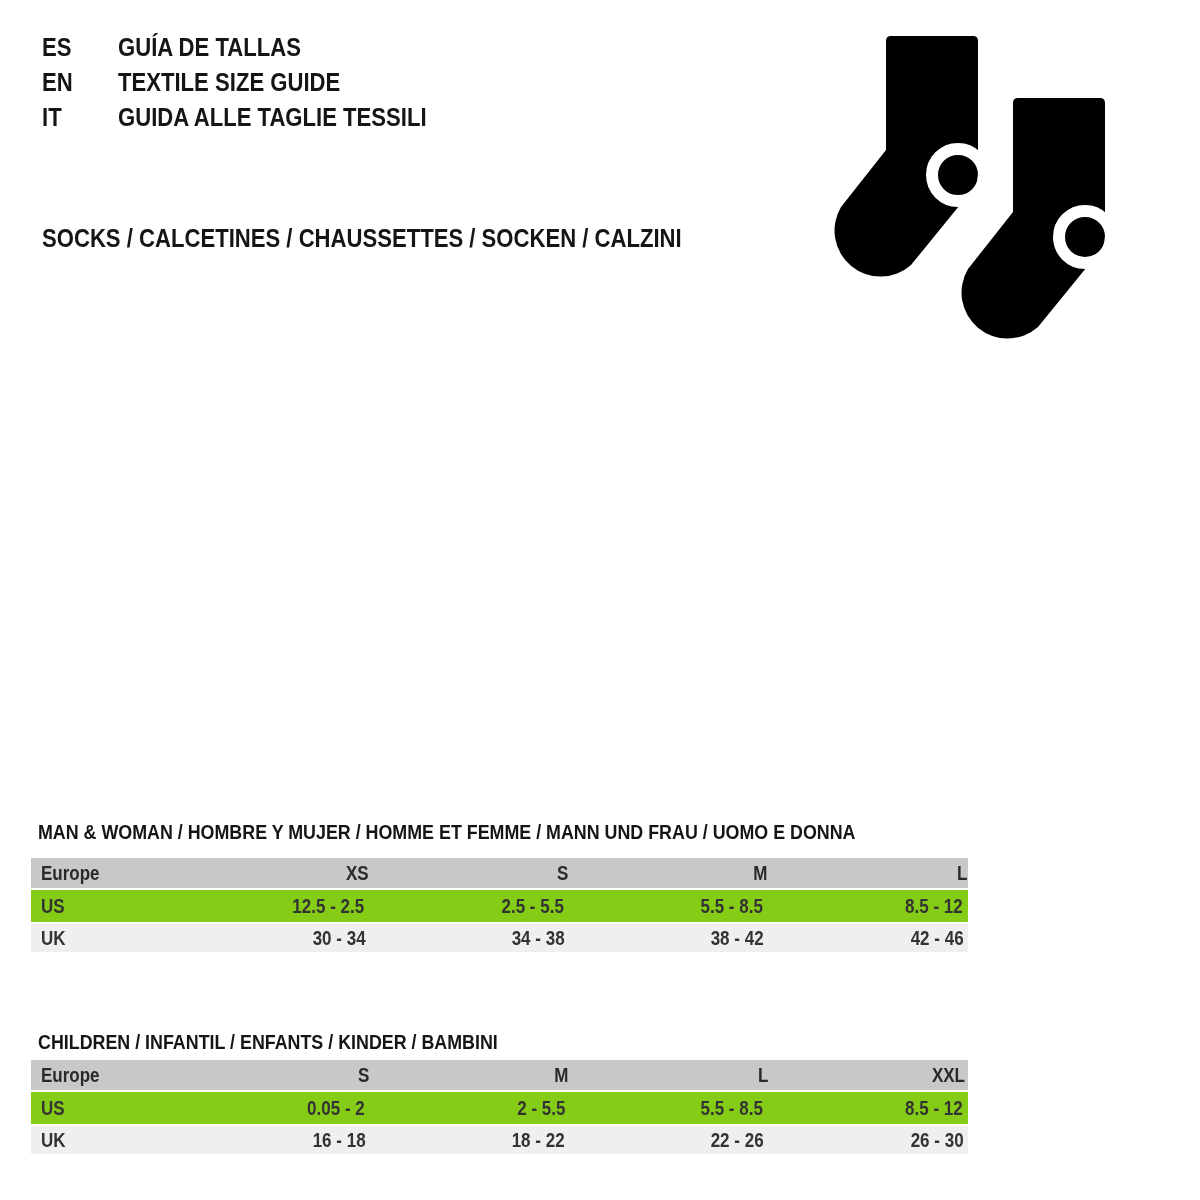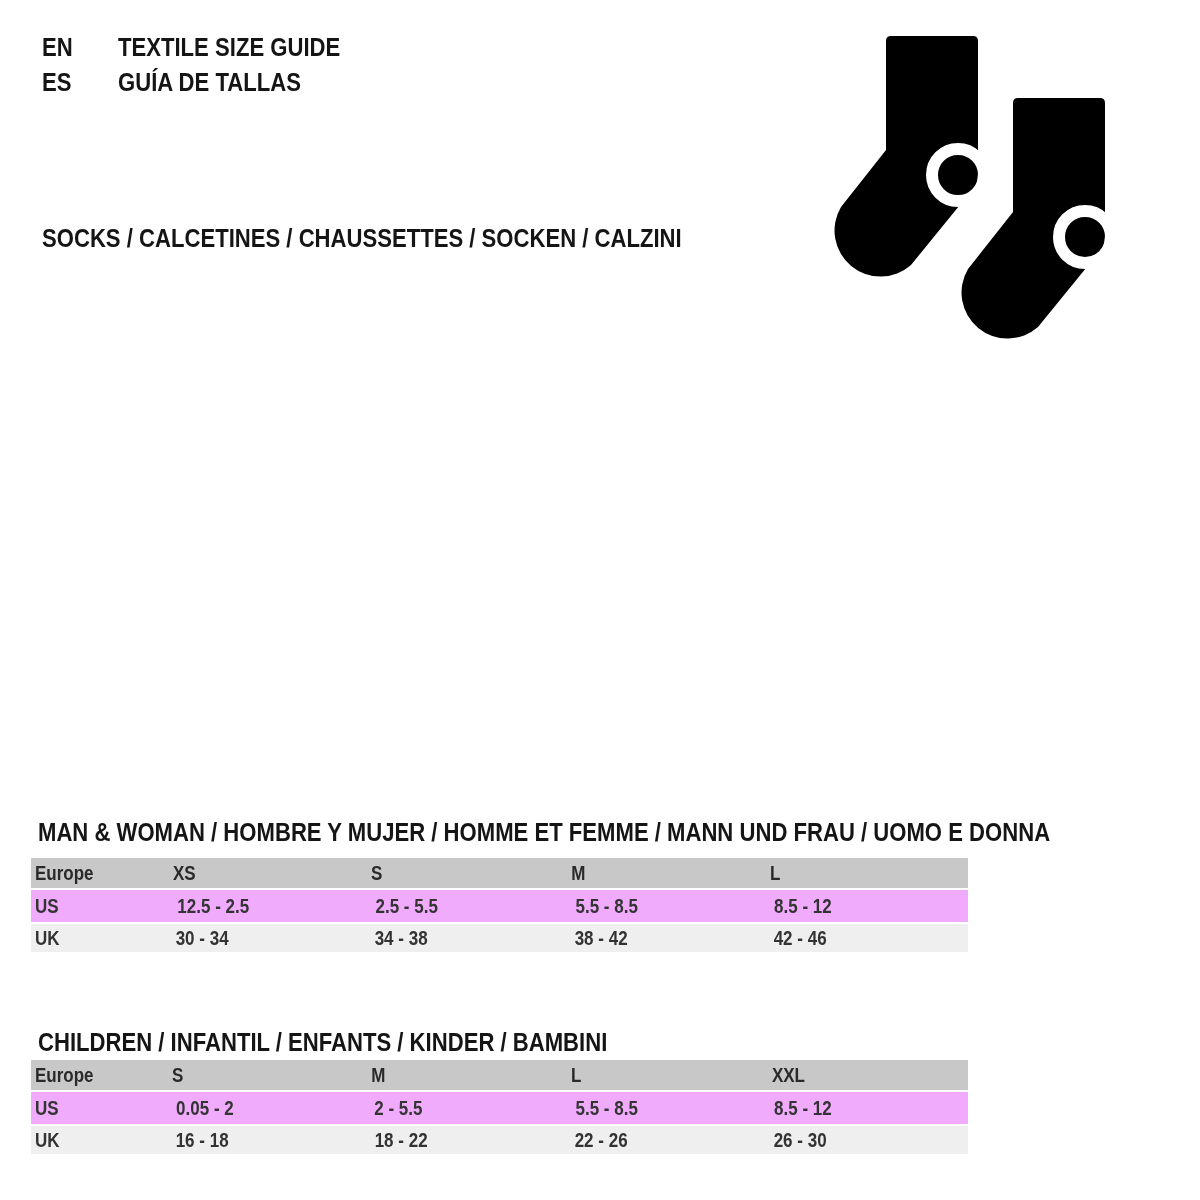--- a/index.html
+++ b/index.html
@@ -25,44 +25,48 @@
   
   .product-heading{position:absolute;left:42px;top:224px;font-size:26px;line-height:28px;}
 
   
   .socks-svg{position:absolute;left:818px;top:36px;width:302px;height:317px;}
 
   
   .size-table{position:absolute;left:31px;width:937px;}
   #tbl1{top:820px;}
   #tbl2{top:1030px;}
-  .tbl-title{margin:0;height:26px;font-size:26px;line-height:24px;padding-left:7px;font-weight:bold;}
+  .tbl-title{margin:0;height:26px;font-size:21px;line-height:24px;padding-left:7px;font-weight:bold;}
   #tbl1 .tbl-title{margin-bottom:12px;}
   #tbl2 .tbl-title{margin-bottom:4px;}
   .grid{width:100%;}
   .row{display:grid;grid-template-columns:140px 1fr 1fr 1fr 1fr;align-items:center;font-size:20px;color:var(--text);}
   .row.hdr{height:30px;background:var(--header-row-bg);margin-bottom:2px;color:#2a2a2a;}
-  .row.r-us{height:32px;background:#f0abfc;margin-bottom:2px;}
+  .row.r-us{height:32px;background:#84cc16;margin-bottom:2px;}
   .row.r-uk{height:28px;background:var(--alt-row-bg);}
-  .cell{text-align:left;overflow:visible;}
-  .cell.lbl{text-align:left;padding-left:4px;}
+  .cell{text-align:right;overflow:visible;}
+  .cell.lbl{text-align:left;padding-left:10px;}
 </style>
 </head>
 <body>
 
 <div class="page">
 
   <div class="lang-block">
     <div class="lang-row">
+      <span class="lang-code"><span class="cond">ES</span></span>
+      <span class="cond">GUÍA DE TALLAS</span>
+    </div>
+    <div class="lang-row">
       <span class="lang-code"><span class="cond">EN</span></span>
       <span class="cond">TEXTILE SIZE GUIDE</span>
     </div>
     <div class="lang-row">
-      <span class="lang-code"><span class="cond">ES</span></span>
-      <span class="cond">GUÍA DE TALLAS</span>
+      <span class="lang-code"><span class="cond">IT</span></span>
+      <span class="cond">GUIDA ALLE TAGLIE TESSILI</span>
     </div>
   </div>
 
   <div class="product-heading">
     <span class="cond">SOCKS / CALCETINES / CHAUSSETTES / SOCKEN / CALZINI</span>
   </div>
 
   <svg class="socks-svg" viewBox="0 0 302 317" aria-hidden="true">
     <g>
       <path fill="var(--icon)" d="M 68 5 Q 68 0 73 0 L 155 0 Q 160 0 160 5 L 160 138 Q 160 152 150 159 L 93 229 A 46 46 0 0 1 23 171 L 68 114 Z"></path>

